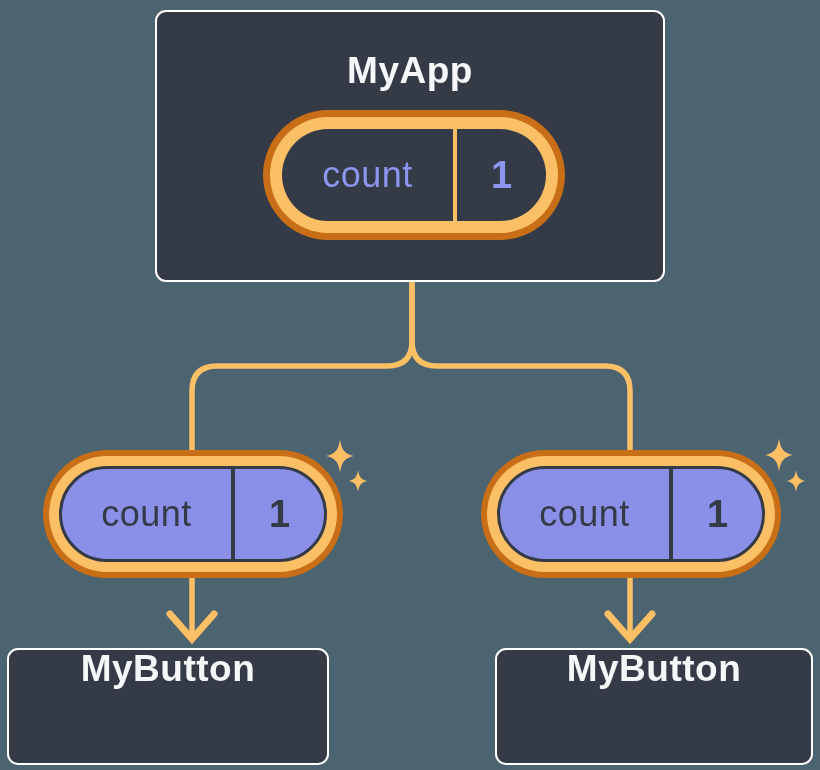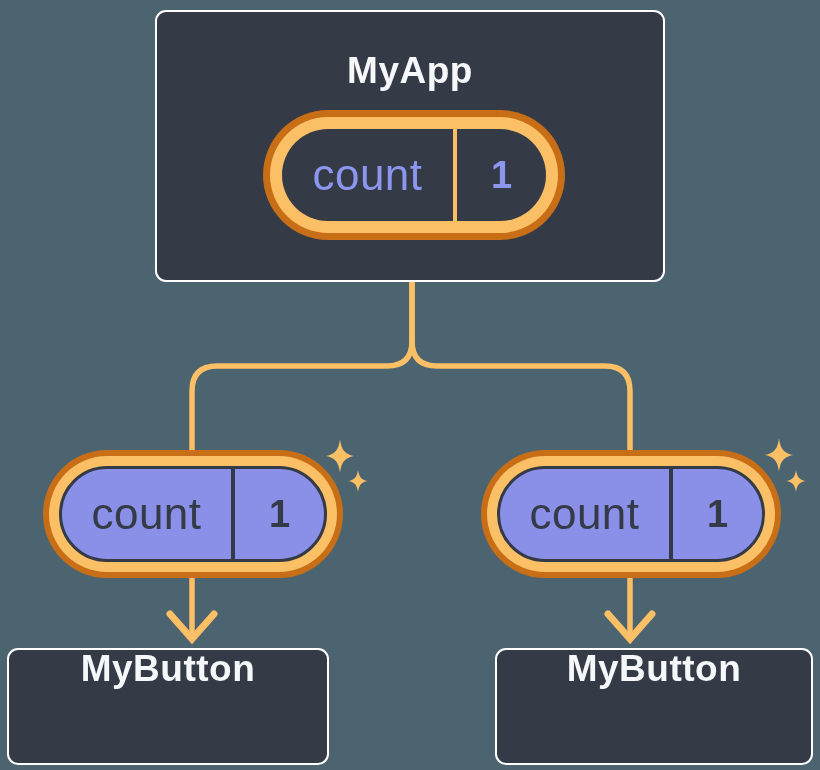--- a/index.html
+++ b/index.html
@@ -31,21 +31,21 @@
     box-sizing:border-box; z-index:2;
   }
   .pill-mid  { width:100%; height:100%; border-radius:999px; background:#FBBF66; box-sizing:border-box; }
   .pill-core {
     width:100%; height:100%; border-radius:999px;
     display:flex; align-items:stretch; overflow:hidden; box-sizing:border-box;
   }
   .pill-left  { flex:0 0 171px; display:flex; align-items:center; justify-content:center; }
   .pill-div   { flex:0 0 4px; }
   .pill-right { flex:1; display:flex; align-items:center; justify-content:center; }
-  .pill-name  { font-size:44px; font-weight:500; letter-spacing:0.5px; }
+  .pill-name  { font-size:36px; font-weight:500; letter-spacing:0.5px; }
   .pill-value { font-size:38px; font-weight:700; }
 
   
   .state-pill { left:106px; top:98px; width:302px; height:130px; padding:7px; }
   .state-pill .pill-mid  { padding:12px; }
   .state-pill .pill-core { background:#343A46; }
   .state-pill .pill-div  { background:#FBBF66; }
   .state-pill .pill-name, .state-pill .pill-value { color:#8C96EE; }
 
   

